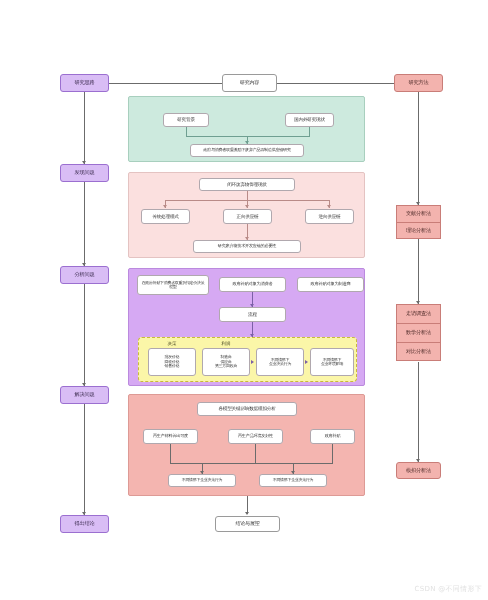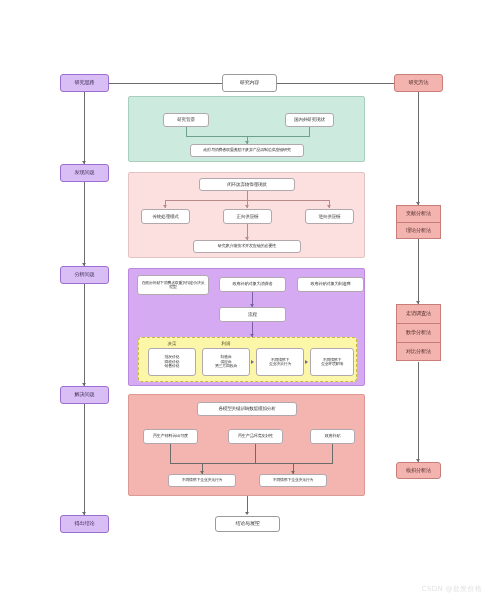--- a/index.html
+++ b/index.html
@@ -360,15 +360,15 @@
     <span>不同情形下企业决策行为</span>
   </div>
 
   <div class="ln ln-v ln-gray" style="left:247px; top:496px; height:18px;"></div>
   <div class="arw arw-down" style="left:244.5px; top:512px;"></div>
 
   <div class="node n-white" style="left:215px; top:516px; width:65px; height:16px;">
     <span>结论与展望</span>
   </div>
 
-  <div id="watermark">CSDN @批发价格</div>
+  <div id="watermark">CSDN @不同情形下</div>
 
 </div>
 
 </body></html>

